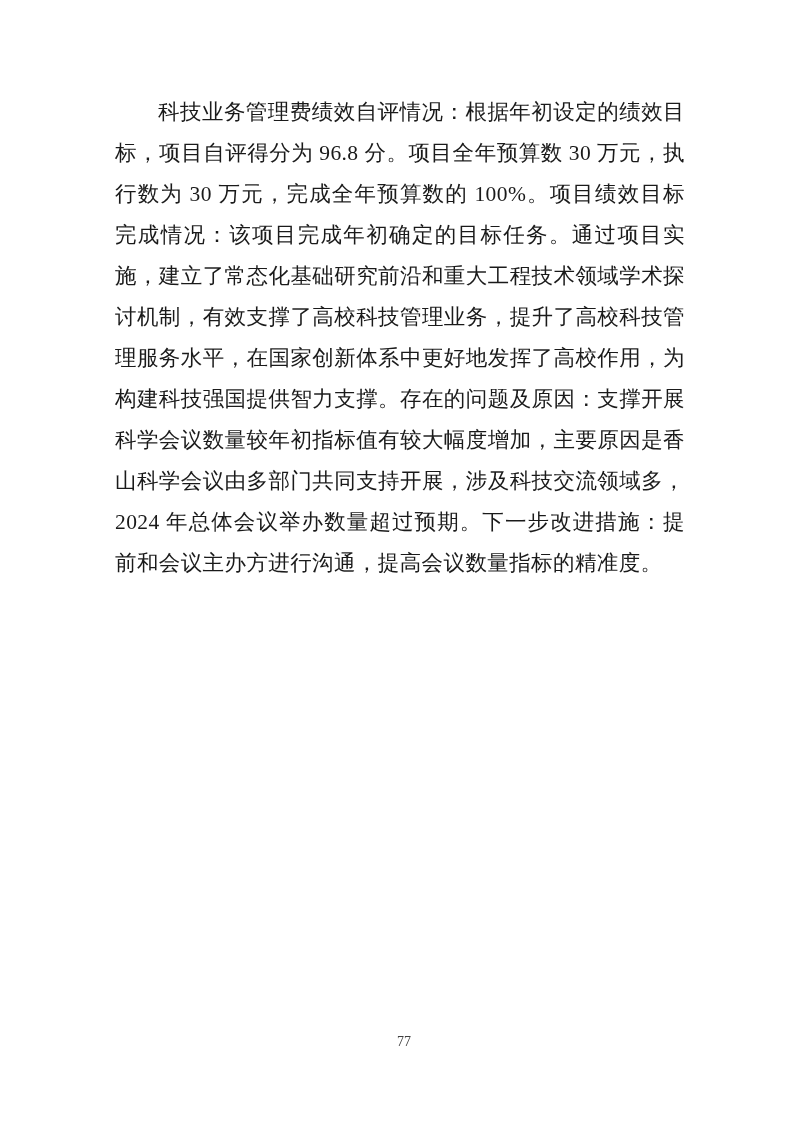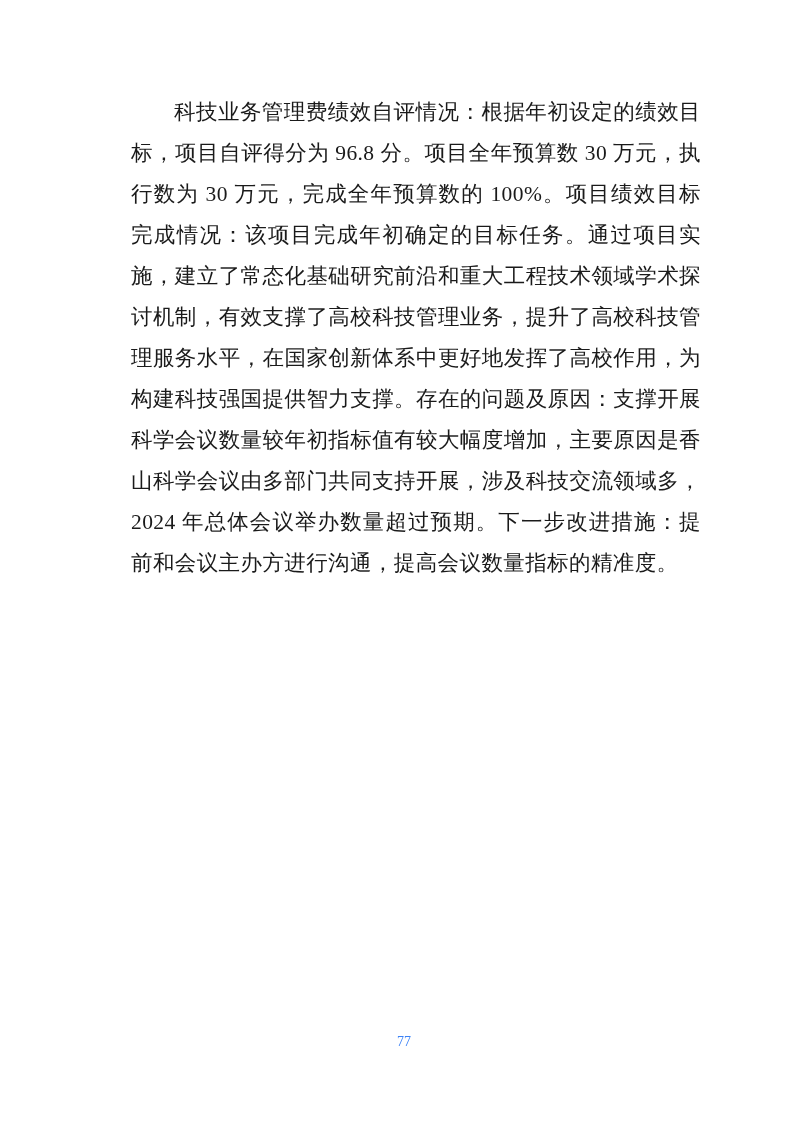--- a/index.html
+++ b/index.html
@@ -14,21 +14,20 @@
     background: #ffffff;
     margin: 0 auto;
     overflow: hidden;
     box-sizing: border-box;
   }
   .content {
     position: absolute;
     left: 115px;
     top: 92px;
     width: 570px;
-    margin-left: 16px;
   }
   .body-paragraph {
     font-family: "Liberation Serif", "DejaVu Serif", serif;
     font-size: 21.5px;
     line-height: 41px;
     color: #1a1a1a;
     text-align: justify;
     text-justify: inter-ideograph;
     text-indent: 2em;
     margin: 0;
@@ -36,21 +35,21 @@
     word-break: break-all;
   }
   .page-number {
     position: absolute;
     left: 8px;
     right: 0;
     top: 1034px;
     text-align: center;
     font-family: "Liberation Serif", "DejaVu Serif", serif;
     font-size: 14px;
-    color: #3b82f6;
+    color: #404040;
   }
 </style>
 </head>
 <body>
 
 <div class="page">
   <div class="content">
     <p class="body-paragraph">科技业务管理费绩效自评情况：根据年初设定的绩效目标，项目自评得分为 96.8 分。项目全年预算数 30 万元，执行数为 30 万元，完成全年预算数的 100%。项目绩效目标完成情况：该项目完成年初确定的目标任务。通过项目实施，建立了常态化基础研究前沿和重大工程技术领域学术探讨机制，有效支撑了高校科技管理业务，提升了高校科技管理服务水平，在国家创新体系中更好地发挥了高校作用，为构建科技强国提供智力支撑。存在的问题及原因：支撑开展科学会议数量较年初指标值有较大幅度增加，主要原因是香山科学会议由多部门共同支持开展，涉及科技交流领域多，2024 年总体会议举办数量超过预期。下一步改进措施：提前和会议主办方进行沟通，提高会议数量指标的精准度。</p>
   </div>
   <div class="page-number">77</div>

